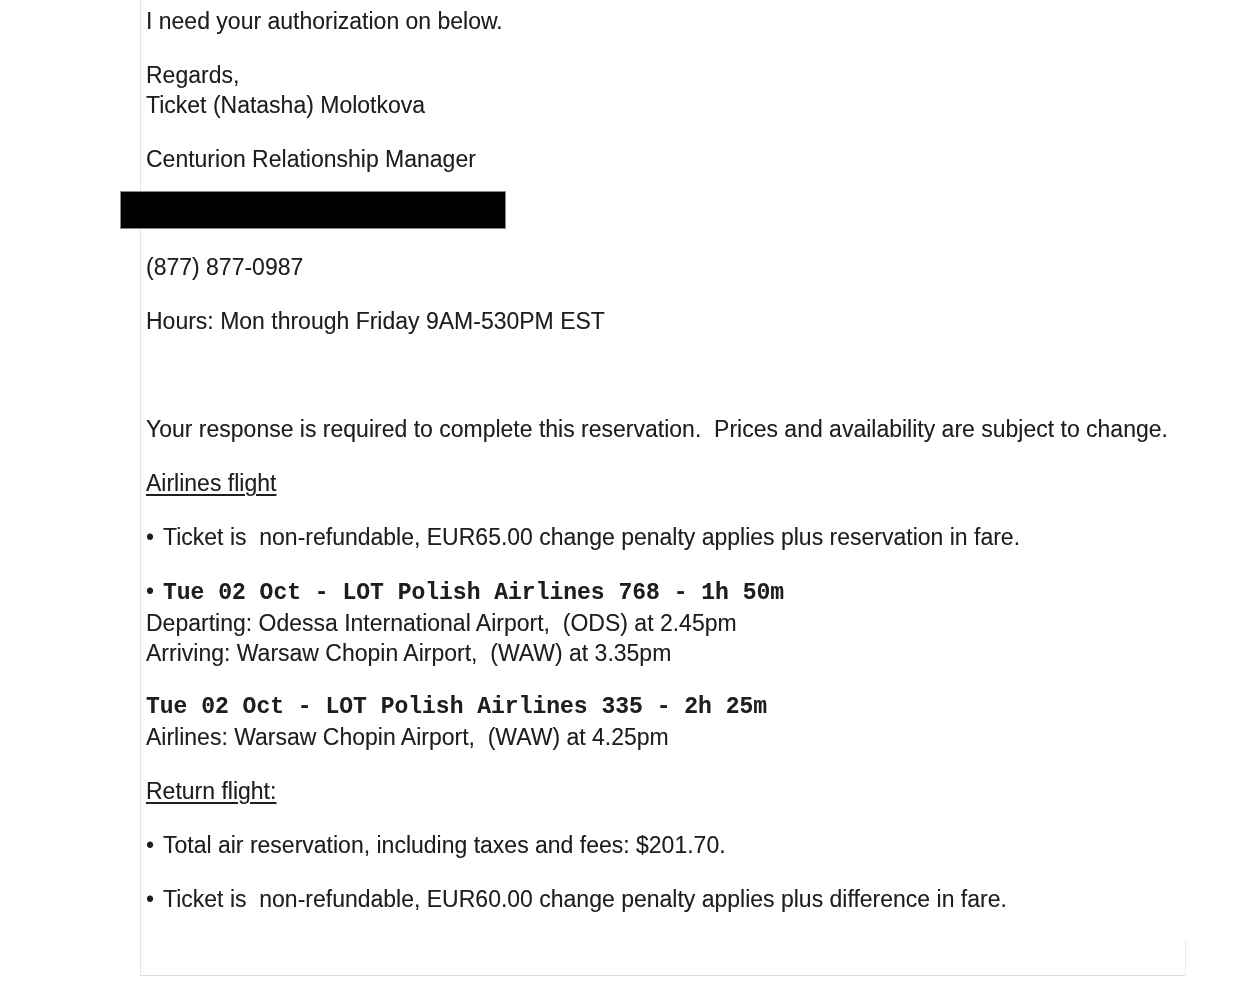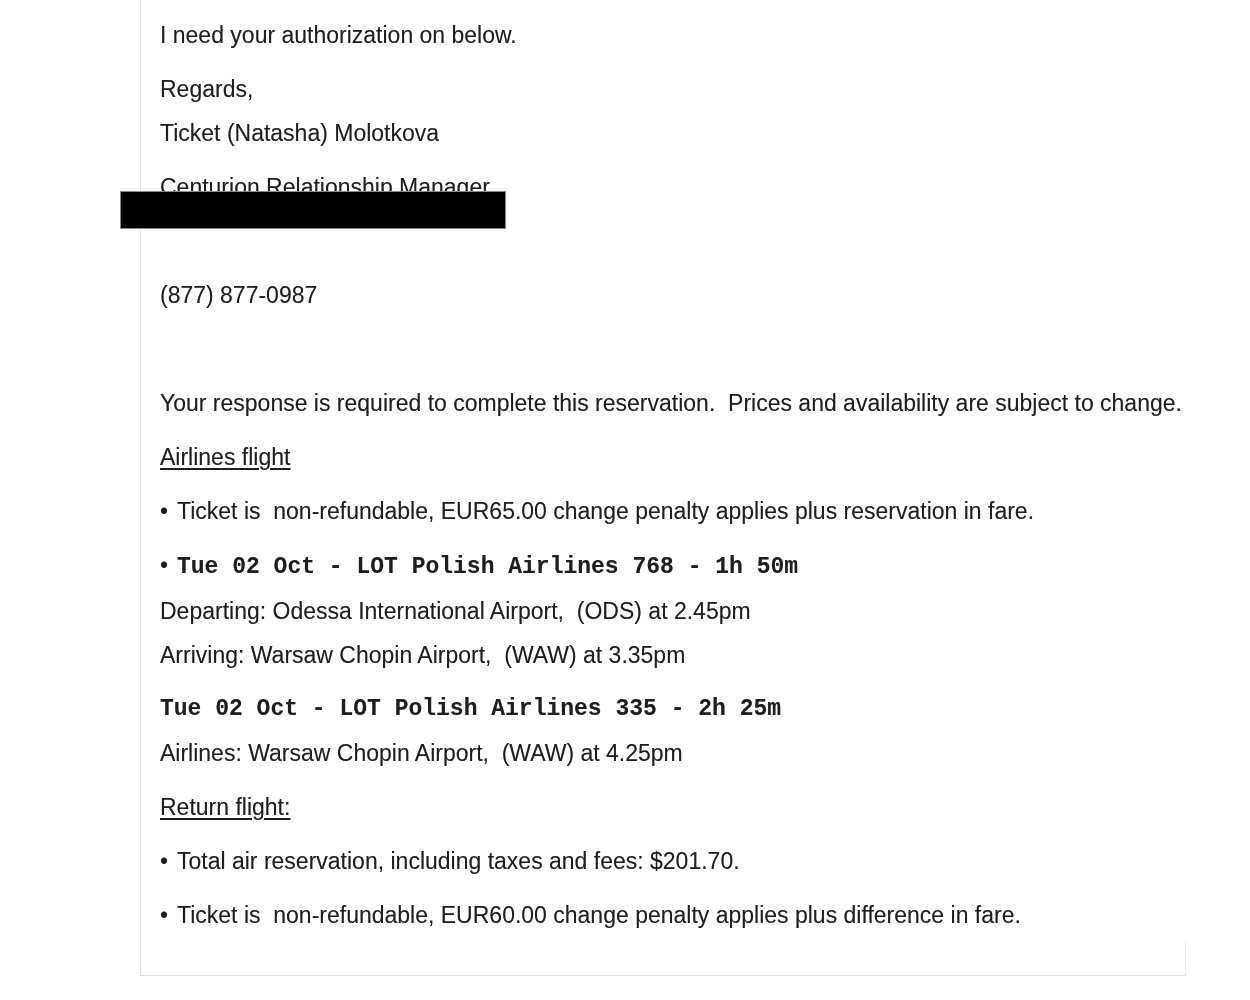--- a/index.html
+++ b/index.html
@@ -19,21 +19,21 @@
     height: 976px;
     border-left: 1px solid #e4e4e4;
     border-bottom: 1px solid #dcdcdc;
     background: #ffffff;
     box-sizing: border-box;
   }
   .content {
     padding: 5px 0 0 2px;
   }
   .line {
-    margin: 17px;
+    margin: 3px;
     font-size: 23px;
     line-height: 27px;
     color: #1e1e1e;
     white-space: pre;
     text-shadow: 0 0 0.6px rgba(30,30,30,0.35);
   }
   .gap1 { margin-top: 27px; }
   .gap3 { margin-top: 81px; }
   .bold { font-weight: bold; font-family: Liberation Mono, monospace; }
   .underlined {
@@ -72,20 +72,21 @@
 
     <p class="line">I need your authorization on below.</p>
 
     <p class="line gap1">Regards,</p>
     <p class="line">Ticket (Natasha) Molotkova</p>
 
     <p class="line gap1">Centurion Relationship Manager</p>
 
     <p class="line gap3">(877) 877-0987</p>
 
+    <p class="line gap1">Hours: Mon through Friday 9AM-530PM EST</p>
 
     <p class="line gap3">Your response is required to complete this reservation.  Prices and availability are subject to change.</p>
 
     <p class="line gap1"><span class="underlined">Airlines flight</span></p>
 
 
     <p class="line gap1"><span class="bullet-glyph">•</span><span>Ticket is  non-refundable, EUR65.00 change penalty applies plus reservation in fare.</span></p>
 
     <p class="line gap1"><span class="bullet-glyph">•</span><span class="bold">Tue 02 Oct - LOT Polish Airlines 768 - 1h 50m</span></p>
     <p class="line">Departing: Odessa International Airport,  (ODS) at 2.45pm</p>

